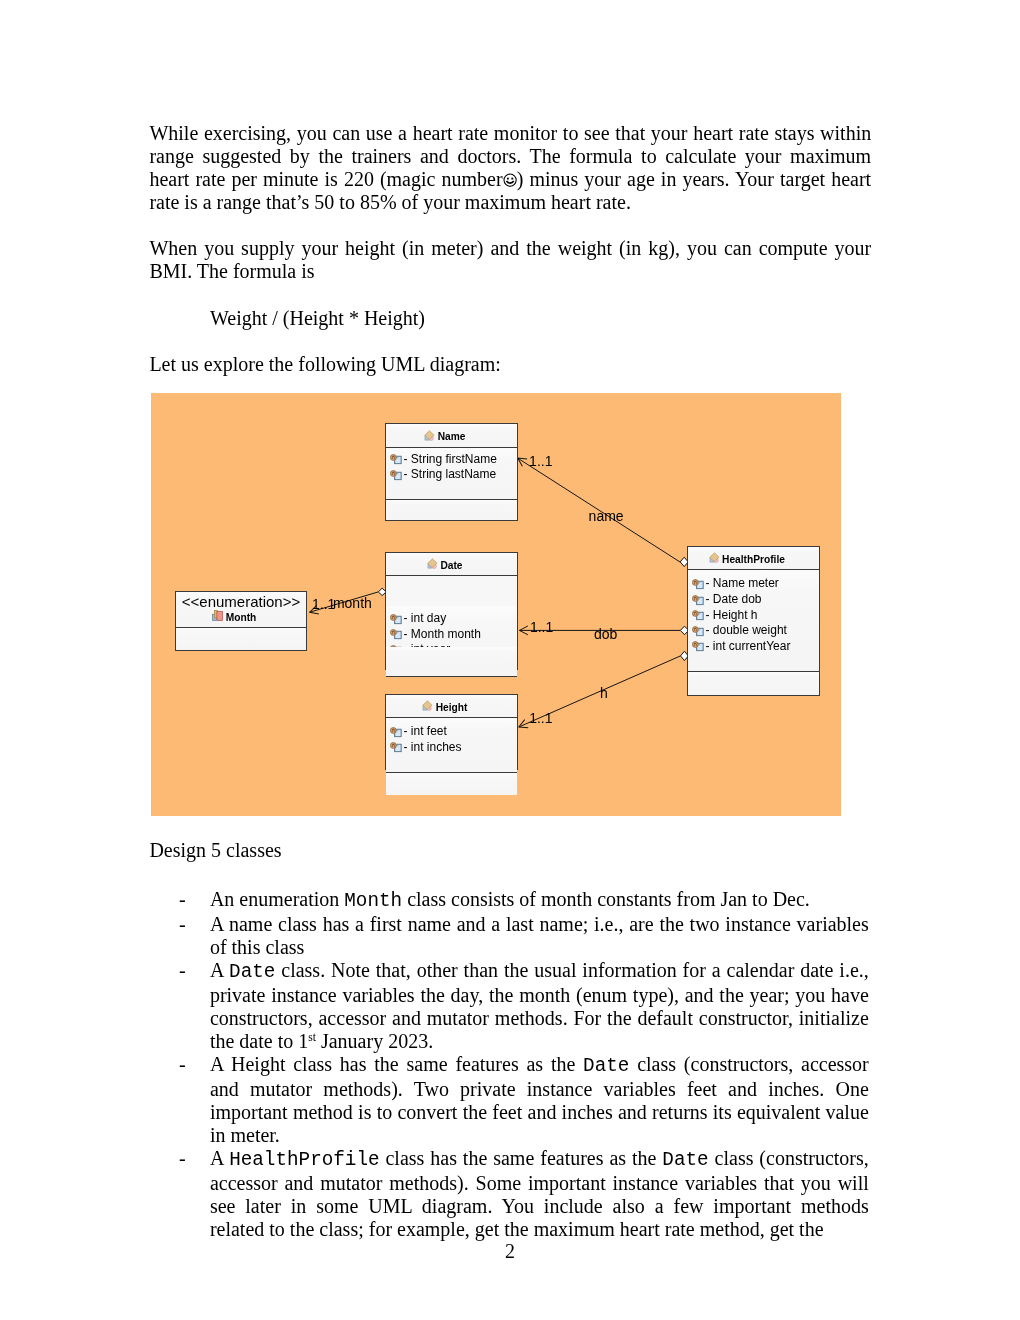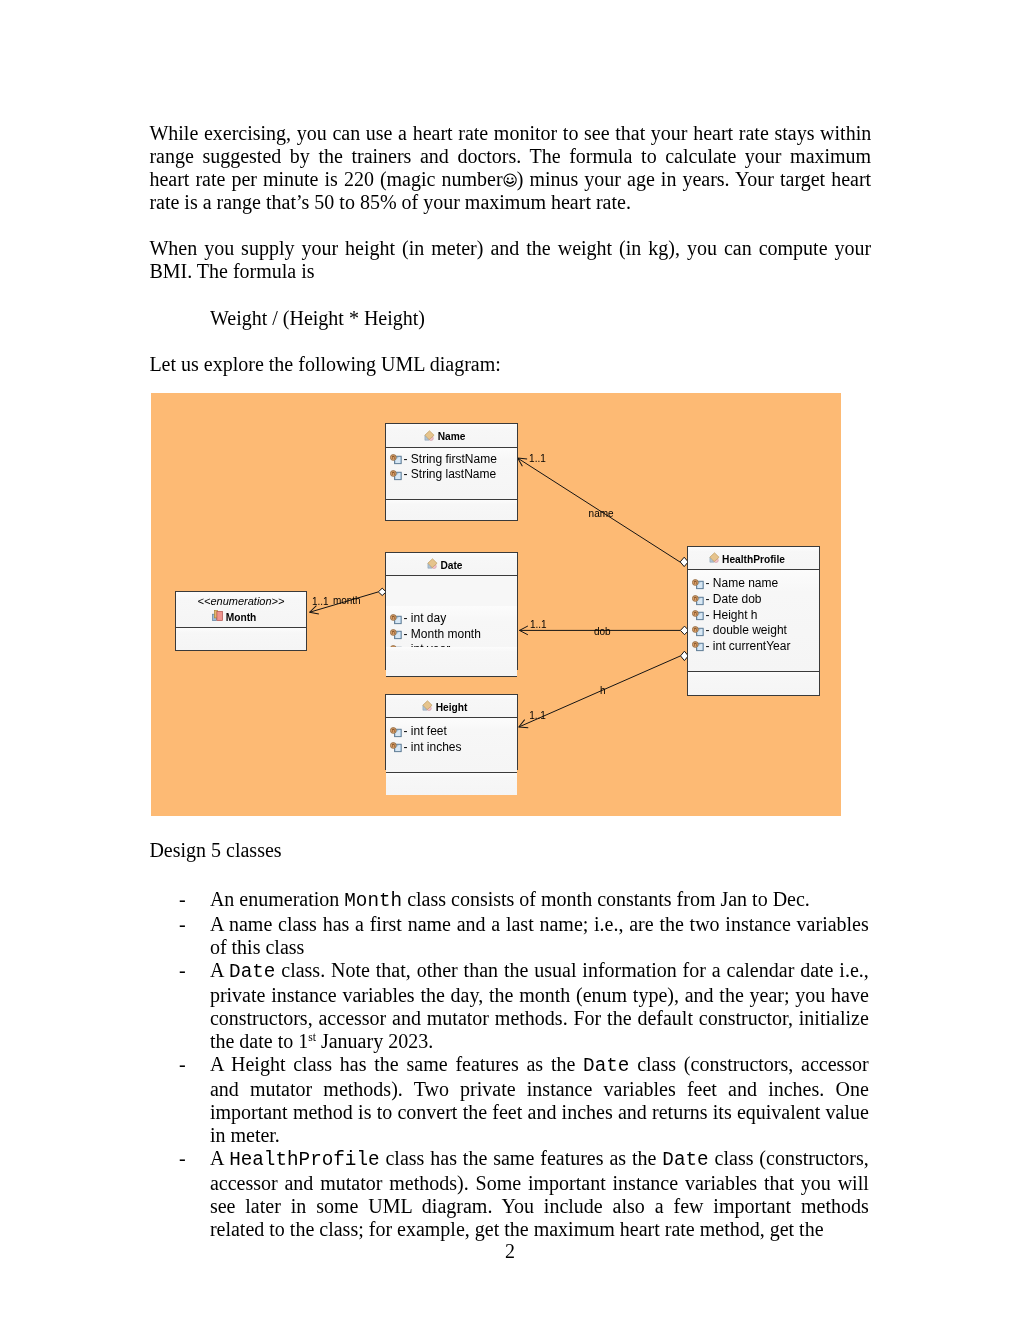--- a/index.html
+++ b/index.html
@@ -32,29 +32,29 @@
   .cls .hdr,.cls .attrs,.cls .meths{
        background:linear-gradient(to bottom,#fcfcfc 0%,#f7f7f7 22%,#f5f5f5 100%);}
   .cls .hdr{position:absolute;left:0;top:0;width:100%;box-sizing:border-box;
             text-align:center;border-bottom:1px solid #3a3a3a;
             font-family:"Liberation Sans",sans-serif;}
   .cls .hdr .titlerow{position:relative;display:block;top:-1.3px;}
   .cls .hdr .cname{font-weight:bold;font-size:10.2px;color:#000;
                    white-space:nowrap;position:relative;display:inline-block;}
   .cls .hdr .cname .tico{position:absolute;left:-13.5px;top:50%;
                          margin-top:-7.0px;line-height:0;}
-  .cls .hdr .stereo{font-size:11px;color:#000;display:block;font-style:italic;}
+  .cls .hdr .stereo{font-size:15px;color:#000;display:block;}
   .cls .attrs{position:absolute;left:0;width:100%;box-sizing:border-box;
               border-bottom:1px solid #3a3a3a;padding-top:5px;}
   .cls .meths{position:absolute;left:0;width:100%;box-sizing:border-box;}
   .attr{position:relative;height:15.6px;line-height:15.6px;padding-left:17.5px;
         font-family:"Liberation Sans",sans-serif;font-size:12px;color:#000000;
         white-space:nowrap;}
   .ico{position:absolute;display:inline-block;}
-  .lbl{position:absolute;font-family:"Liberation Sans",sans-serif;font-size:10px;
+  .lbl{position:absolute;font-family:"Liberation Sans",sans-serif;font-size:14px;
        color:#000000;white-space:nowrap;}
 </style>
 </head>
 <body>
 
 <div class="page">
 
   <div class="doc">
 
     <p class="para" id="para0" style="position:absolute;top:122px;left:0;width:721.8px;">While exercising, you can use a heart rate monitor to see that your heart rate stays within range suggested by the trainers and doctors. The formula to calculate your maximum heart rate per minute is 220 (magic number<span><svg width="14.2" height="14.2" viewBox="0 0 20 20" style="vertical-align:-0.7px;">
@@ -247,21 +247,21 @@
           </div>
           <div class="attrs" style="top: 23px; height: 102px; padding-top: 6.4px;">
             <div class="attr"><span class="ico" style="left:4.0px;top:2.6px;">
                 <svg width="12" height="11" viewBox="0 0 12 11">
                   <rect x="4.6" y="2.2" width="6.6" height="7.5" fill="#9fc0db" stroke="#4e6b85" stroke-width="0.8"></rect>
                   <path d="M5.6 9.0 L5.6 6.3 L8.8 3.1 L10.3 3.1 L10.3 9.0 Z" fill="#d8e7f3"></path>
                   <circle cx="3.3" cy="3.45" r="2.9" fill="#d99e68" stroke="#8f6c45" stroke-width="0.85"></circle>
                   <path d="M3.3 1.85 a1.25 1.25 0 0 1 1.25 1.25 v2.0 h-2.5 v-2.0 a1.25 1.25 0 0 1 1.25 -1.25 z" fill="#7d4f24"></path>
                   <path d="M3.3 2.75 a0.75 0.75 0 0 1 0.75 0.75 v1.6 h-1.5 v-1.6 a0.75 0.75 0 0 1 0.75 -0.75 z" fill="#d99e68"></path>
                 </svg>
-              </span><span>- Name name</span></div>
+              </span><span>- Name meter</span></div>
             <div class="attr"><span class="ico" style="left:4.0px;top:2.6px;">
                 <svg width="12" height="11" viewBox="0 0 12 11">
                   <rect x="4.6" y="2.2" width="6.6" height="7.5" fill="#9fc0db" stroke="#4e6b85" stroke-width="0.8"></rect>
                   <path d="M5.6 9.0 L5.6 6.3 L8.8 3.1 L10.3 3.1 L10.3 9.0 Z" fill="#d8e7f3"></path>
                   <circle cx="3.3" cy="3.45" r="2.9" fill="#d99e68" stroke="#8f6c45" stroke-width="0.85"></circle>
                   <path d="M3.3 1.85 a1.25 1.25 0 0 1 1.25 1.25 v2.0 h-2.5 v-2.0 a1.25 1.25 0 0 1 1.25 -1.25 z" fill="#7d4f24"></path>
                   <path d="M3.3 2.75 a0.75 0.75 0 0 1 0.75 0.75 v1.6 h-1.5 v-1.6 a0.75 0.75 0 0 1 0.75 -0.75 z" fill="#d99e68"></path>
                 </svg>
               </span><span>- Date dob</span></div>
             <div class="attr"><span class="ico" style="left:4.0px;top:2.6px;">

